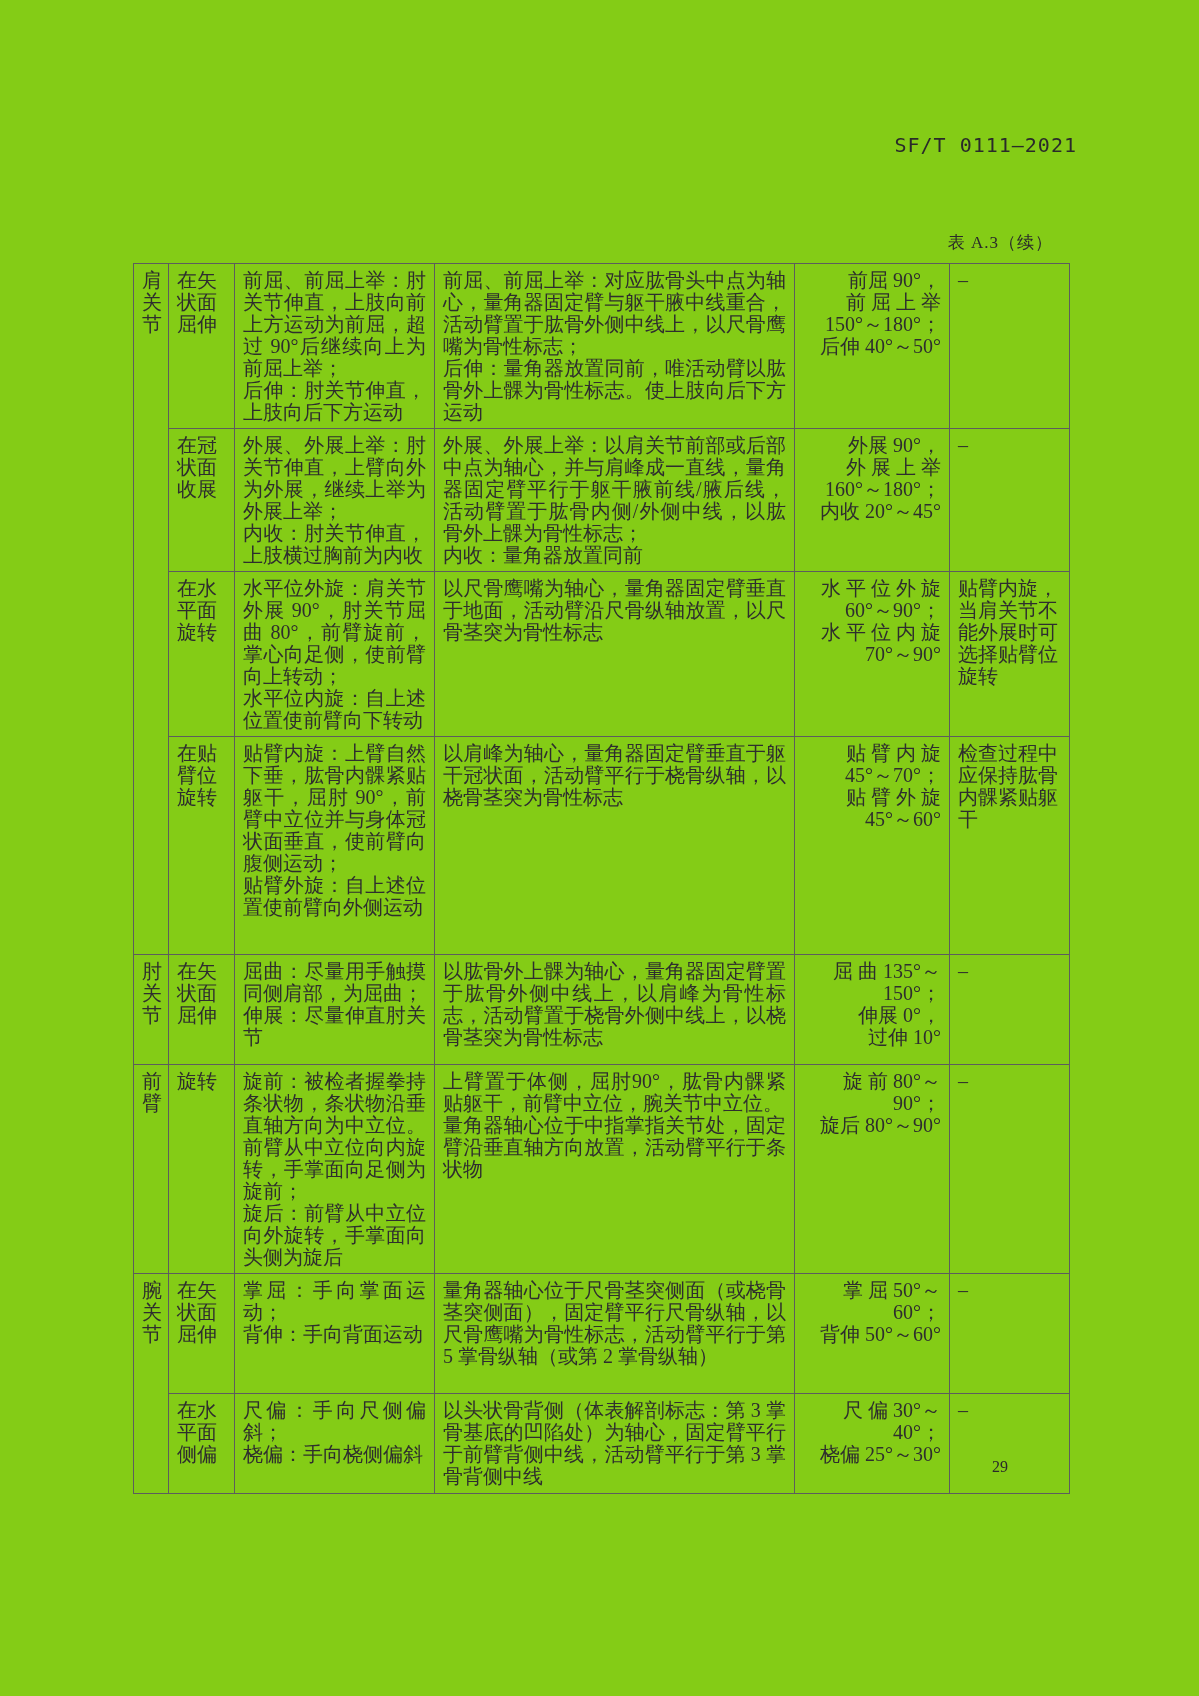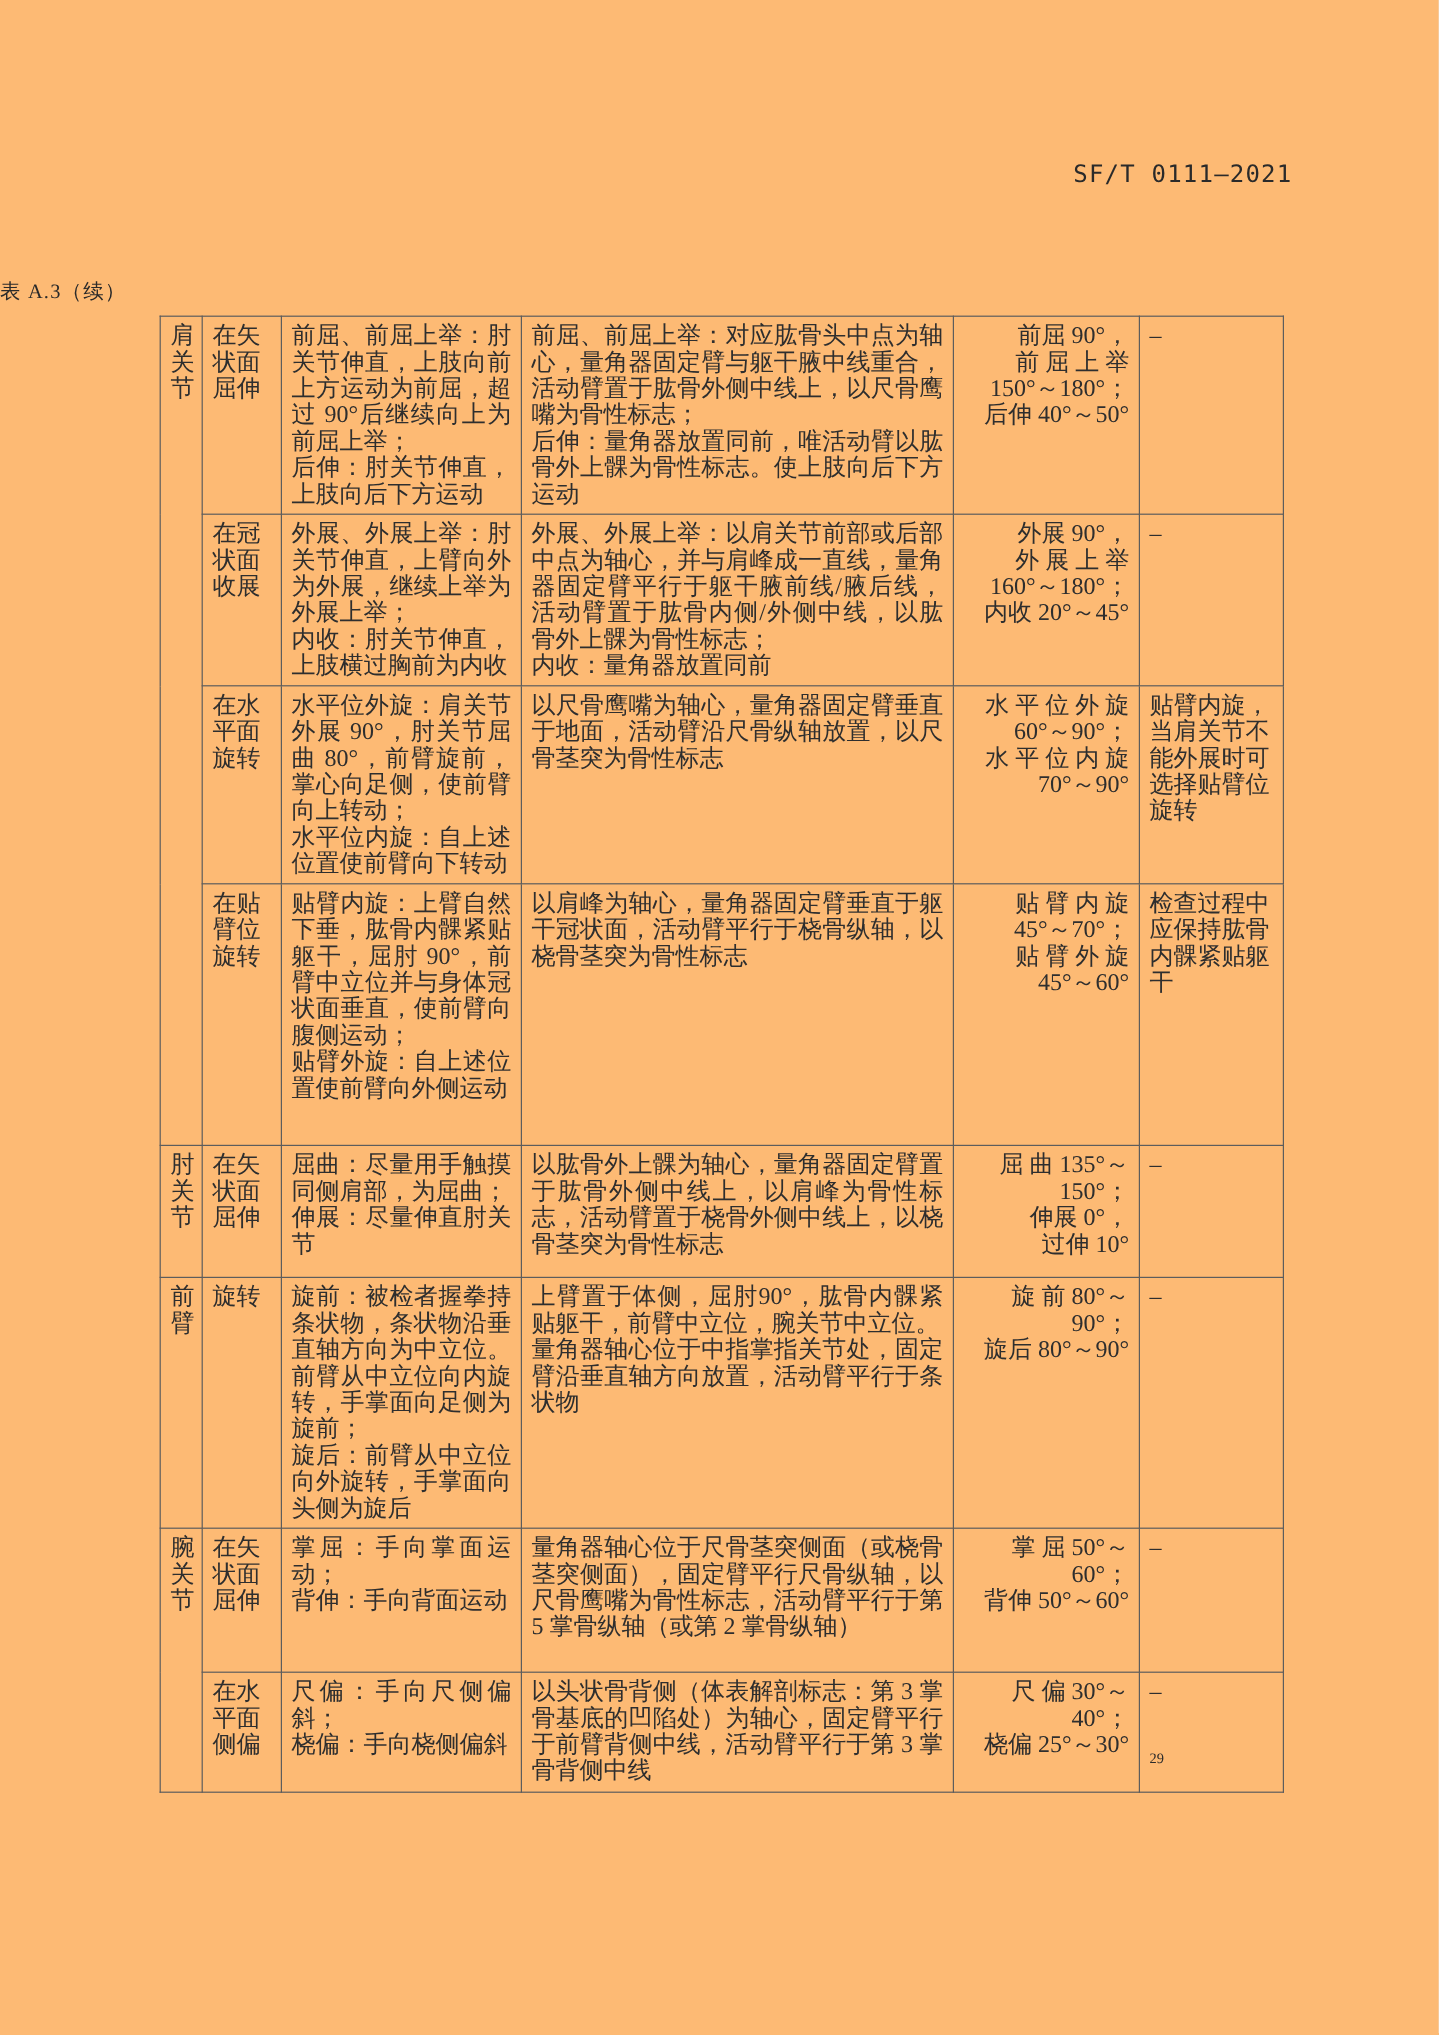--- a/index.html
+++ b/index.html
@@ -1,40 +1,40 @@
 <!DOCTYPE html>
 <html><head>
 <meta charset="utf-8">
 <style>
   * { margin: 0; padding: 0; box-sizing: border-box; }
   html, body { background: #e8e8e8; }
   .page {
     position: relative;
     width: 1199px;
     height: 1696px;
-    background: #fdba74;
+    background: #84cc16;
     font-family: "Liberation Serif", "DejaVu Serif", serif;
     color: #2e2e2e;
     overflow: hidden;
   }
   .std-number {
     position: absolute;
     top: 133px;
     right: 122px;
     font-family: "DejaVu Sans Mono", monospace;
     font-size: 20px;
     letter-spacing: 1px;
     color: #2a2a2a;
   }
   .caption {
     position: absolute;
     top: 231px;
     left: 0;
     width: 1053px;
-    text-align: left;
+    text-align: right;
     font-size: 17px;
     letter-spacing: 1px;
     color: #2a2a2a;
   }
   table.rom {
     position: absolute;
     top: 263px;
     left: 133px;
     width: 936px;
     border-collapse: collapse;
@@ -71,22 +71,22 @@
   tr.r2 { height: 130px; }
   tr.r3 { height: 130px; }
   tr.r4 { height: 218px; }
   tr.r5 { height: 110px; }
   tr.r6 { height: 185px; }
   tr.r7 { height: 120px; }
   tr.r8 { height: 100px; margin-top: 28px; }
   .page-num {
     position: absolute;
     top: 1458px;
-    left: 958px;
-    font-size: 12px;
+    left: 992px;
+    font-size: 16px;
     color: #2a2a2a;
   }
 </style>
 </head>
 <body>
 
 <div class="page">
 
   <div class="std-number">SF/T 0111—2021</div>
 

